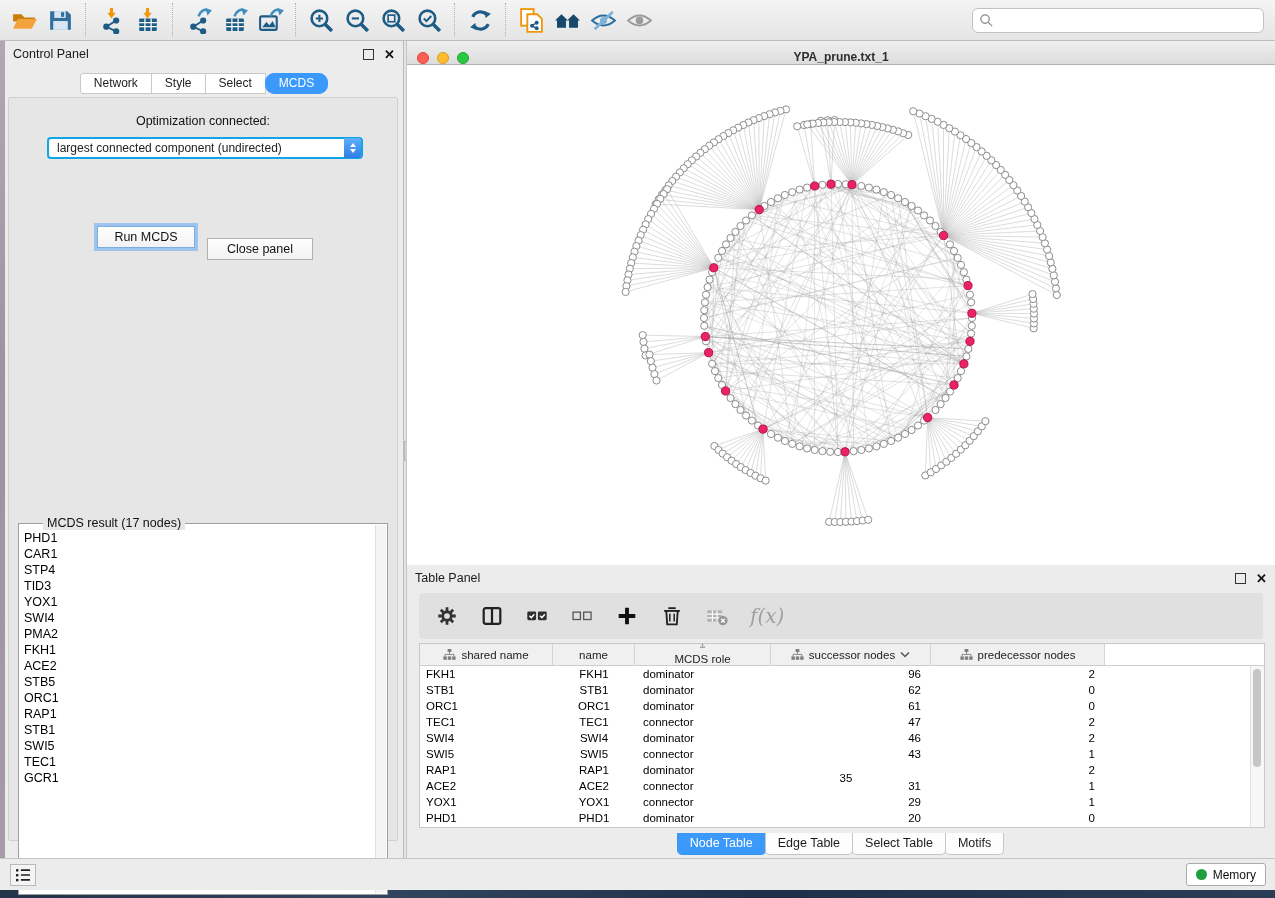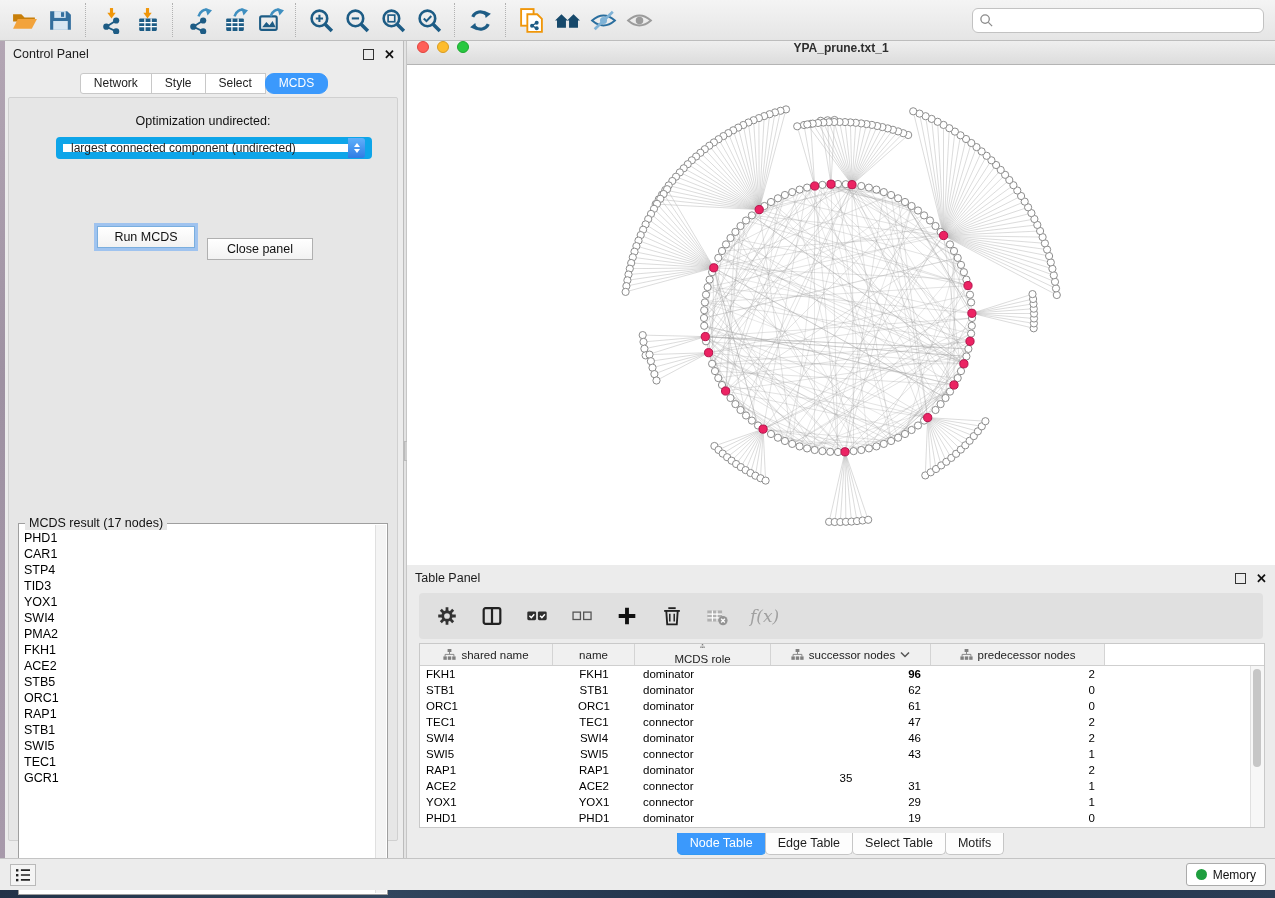--- a/index.html
+++ b/index.html
@@ -33,57 +33,57 @@
   #cp-tabs{position:absolute;left:0;top:32px;width:100%;display:flex;justify-content:center;}
   .cptab{height:19px;line-height:19px;padding:0 13px;background:#fff;border:1px solid #c8c8c8;
          margin-left:-1px;font-size:12px;color:#222;}
   .cptab:first-child{border-radius:3px 0 0 3px;margin-left:0;}
   .cptab:last-child{border-radius:0 3px 3px 0;}
   .cptab.sel{background:#3b99fc;border-color:#3b99fc;color:#fff;border-radius:9px;}
   #cp-content{position:absolute;left:3px;top:56px;width:390px;height:744px;background:#e6e6e6;
       border:1px solid #d0d0d0;border-radius:2px;box-sizing:border-box;}
   #opt-label{position:absolute;left:0;top:16px;width:100%;text-align:center;font-size:12.5px;color:#111;}
   #opt-combo{position:absolute;left:38px;top:39px;width:316px;height:22px;background:#fff;
-      border:7px solid #0ea5e9;border-radius:4px;box-sizing:border-box;display:flex;align-items:center;margin-left:9px;}
+      border:2px solid #0ea5e9;border-radius:4px;box-sizing:border-box;display:flex;align-items:center;}
   #opt-combo-value{flex:1;padding-left:8px;font-size:12px;white-space:nowrap;overflow:hidden;}
   #opt-combo-stepper{width:17px;height:20px;border-radius:0 3px 3px 0;
       background:linear-gradient(#5fb0fb,#2f7ce4);display:flex;flex-direction:column;align-items:center;justify-content:center;gap:2px;}
   .chev-up{width:0;height:0;border-left:3.5px solid transparent;border-right:3.5px solid transparent;border-bottom:4px solid #fff;}
   .chev-down{width:0;height:0;border-left:3.5px solid transparent;border-right:3.5px solid transparent;border-top:4px solid #fff;}
   .cp-btn{position:absolute;top:128px;height:22px;background:linear-gradient(#ffffff,#f2f2f2);
       border:1px solid #b0b0b0;border-radius:0;font:12.5px "Liberation Sans",sans-serif;color:#111;}
   #run-btn{left:88px;width:98px;box-shadow:0 0 0 3px rgba(100,165,245,.55);border-color:#7aaede;}
   #close-panel-btn{left:198px;width:106px;margin-top:12px;}
   #result-box{position:absolute;left:9px;top:425px;width:370px;height:372px;background:#fff;
       border:1px solid #9f9f9f;box-sizing:border-box;}
-  #result-title{position:absolute;top:-8px;left:6px;background:#e6e6e6;padding:0 4px;font-size:12.5px;color:#111;}
+  #result-title{position:absolute;top:-8px;left:24px;background:#e6e6e6;padding:0 4px;font-size:12.5px;color:#111;}
   #result-list{position:absolute;left:0;top:2px;bottom:1px;right:11px;overflow:hidden;padding:4px 0 0 5px;}
   .result-item{height:16px;line-height:16px;font-size:12.5px;color:#000;}
   #result-scroll{position:absolute;top:1px;bottom:1px;right:1px;width:10px;background:#f4f4f4;border-left:1px solid #e0e0e0;}
   
   #v-splitter{position:absolute;left:403px;top:41px;width:4px;height:817px;background:#e3e3e3;
       border-left:1px solid #bcbcbc;border-right:1px solid #c6c6c6;box-sizing:border-box;}
   #v-splitter .grip{position:absolute;top:400px;left:0;width:3px;height:18px;background:#cfcfcf;border:1px solid #bbb;}
   
   #network-panel{position:absolute;left:407px;top:41px;width:868px;height:524px;background:#fff;}
   #net-titlebar{height:24px;background:linear-gradient(#efefef,#dcdcdc);border-bottom:1px solid #b4b4b4;
-      display:flex;align-items:flex-start;position:relative;box-sizing:border-box;}
+      display:flex;align-items:flex-end;position:relative;box-sizing:border-box;}
   .tl{width:12px;height:12px;border-radius:50%;margin-left:8px;box-sizing:border-box;}
   .tl.red{background:#ff5f57;border:0.5px solid #e0443e;margin-left:10px;}
   .tl.yellow{background:#febc2e;border:0.5px solid #d89c21;}
   .tl.green{background:#28c840;border:0.5px solid #1da72f;}
   #net-title{position:absolute;left:0;width:100%;text-align:center;font-size:12px;font-weight:600;color:#2e2e2e;}
   #network-svg{display:block;}
   
   #table-panel{position:absolute;left:407px;top:565px;width:868px;height:293px;background:#ececec;}
   #tp-toolbar{position:absolute;left:12px;top:28px;width:844px;height:46px;background:#e0e0e0;
       border-radius:4px;display:flex;align-items:center;box-sizing:border-box;padding-left:16px;gap:21px;}
   .tpbtn{background:none;border:none;padding:0;display:flex;align-items:center;justify-content:center;height:30px;}
   .tpbtn svg{width:24px;height:24px;}
-  .fx{font-family:"DejaVu Serif",serif;font-style:italic;font-size:17px;color:#a0a0a0;}
+  .fx{font-family:"DejaVu Serif",serif;font-style:italic;font-size:20px;color:#a0a0a0;}
   #node-table{position:absolute;left:12px;top:78px;width:846px;height:185px;background:#fff;
       border:1px solid #c9c9c9;box-sizing:border-box;overflow:hidden;}
   #nt-header{display:flex;height:21px;border-bottom:1px solid #cfcfcf;background:#fff;}
   .th{background:#f0f0f0;border-right:1px solid #d4d4d4;display:flex;align-items:center;justify-content:center;
       gap:5px;font-size:11.5px;color:#222;box-sizing:border-box;height:21px;}
   .rows .tr{display:flex;height:16px;align-items:center;}
   .td{font-size:11.5px;color:#000;box-sizing:border-box;overflow:hidden;white-space:nowrap;}
   #nt-scroll{position:absolute;top:22px;right:0;bottom:0;width:13px;background:#f7f7f7;border-left:1px solid #e0e0e0;}
   #nt-thumb{position:absolute;top:3px;left:2px;width:8px;height:98px;background:#c6c6c6;border-radius:5px;}
   #tp-tabs{position:absolute;left:0;top:268px;width:100%;display:flex;justify-content:center;}
@@ -265,21 +265,21 @@
     <span class="float-icon"></span>
     <span class="close-icon">✕</span>
   </div>
   <div id="cp-tabs">
       <div class="cptab">Network</div>
       <div class="cptab">Style</div>
       <div class="cptab">Select</div>
       <div class="cptab sel">MCDS</div>
     </div>
   <div id="cp-content">
-    <div id="opt-label">Optimization undirected:</div>
+    <div id="opt-label">Optimization connected:</div>
     <div id="opt-combo">
       <span id="opt-combo-value">largest connected component (undirected)</span>
       <span id="opt-combo-stepper">
         <span class="chev-up"></span>
           <span class="chev-down"></span>
       </span>
     </div>
     <button id="run-btn" class="cp-btn">Run MCDS</button>
     <button id="close-panel-btn" class="cp-btn">Close panel</button>
     <div id="result-box">
@@ -1120,21 +1120,21 @@
             <path d="M6.5 3v2M2.1 7.4V5.4h8.8v2" fill="none" stroke="#7f7f7f" stroke-width="0.9"></path>
           </svg>
           <span>predecessor nodes</span>
         </div>
       </div>
     <div class="rows" id="nt-rows">
         <div class="tr">
           <div class="td" style="width: 133px; text-align: left; padding-left: 6px; padding-right: 0px;">FKH1</div>
           <div class="td" style="width: 82px; text-align: center; padding-left: 0px; padding-right: 0px;">FKH1</div>
           <div class="td" style="width: 136px; text-align: left; padding-left: 8px; padding-right: 0px;">dominator</div>
-          <div class="td" style="width: 160px; text-align: right; padding-left: 0px; padding-right: 10px; font-weight: bold;">96</div>
+          <div class="td" style="width: 160px; text-align: right; padding-left: 0px; padding-right: 10px;">96</div>
           <div class="td" style="width: 174px; text-align: right; padding-left: 0px; padding-right: 10px;">2</div>
         </div>
         <div class="tr">
           <div class="td" style="width: 133px; text-align: left; padding-left: 6px; padding-right: 0px;">STB1</div>
           <div class="td" style="width: 82px; text-align: center; padding-left: 0px; padding-right: 0px;">STB1</div>
           <div class="td" style="width: 136px; text-align: left; padding-left: 8px; padding-right: 0px;">dominator</div>
           <div class="td" style="width: 160px; text-align: right; padding-left: 0px; padding-right: 10px;">62</div>
           <div class="td" style="width: 174px; text-align: right; padding-left: 0px; padding-right: 10px;">0</div>
         </div>
         <div class="tr">
@@ -1183,21 +1183,21 @@
           <div class="td" style="width: 133px; text-align: left; padding-left: 6px; padding-right: 0px;">YOX1</div>
           <div class="td" style="width: 82px; text-align: center; padding-left: 0px; padding-right: 0px;">YOX1</div>
           <div class="td" style="width: 136px; text-align: left; padding-left: 8px; padding-right: 0px;">connector</div>
           <div class="td" style="width: 160px; text-align: right; padding-left: 0px; padding-right: 10px;">29</div>
           <div class="td" style="width: 174px; text-align: right; padding-left: 0px; padding-right: 10px;">1</div>
         </div>
         <div class="tr">
           <div class="td" style="width: 133px; text-align: left; padding-left: 6px; padding-right: 0px;">PHD1</div>
           <div class="td" style="width: 82px; text-align: center; padding-left: 0px; padding-right: 0px;">PHD1</div>
           <div class="td" style="width: 136px; text-align: left; padding-left: 8px; padding-right: 0px;">dominator</div>
-          <div class="td" style="width: 160px; text-align: right; padding-left: 0px; padding-right: 10px;">19</div>
+          <div class="td" style="width: 160px; text-align: right; padding-left: 0px; padding-right: 10px;">20</div>
           <div class="td" style="width: 174px; text-align: right; padding-left: 0px; padding-right: 10px;">0</div>
         </div>
       </div>
     <div id="nt-scroll">
         <div id="nt-thumb"></div>
       </div>
   </div>
   <div id="tp-tabs">
       <div class="btab sel">Node Table</div>
       <div class="btab">Edge Table</div>

